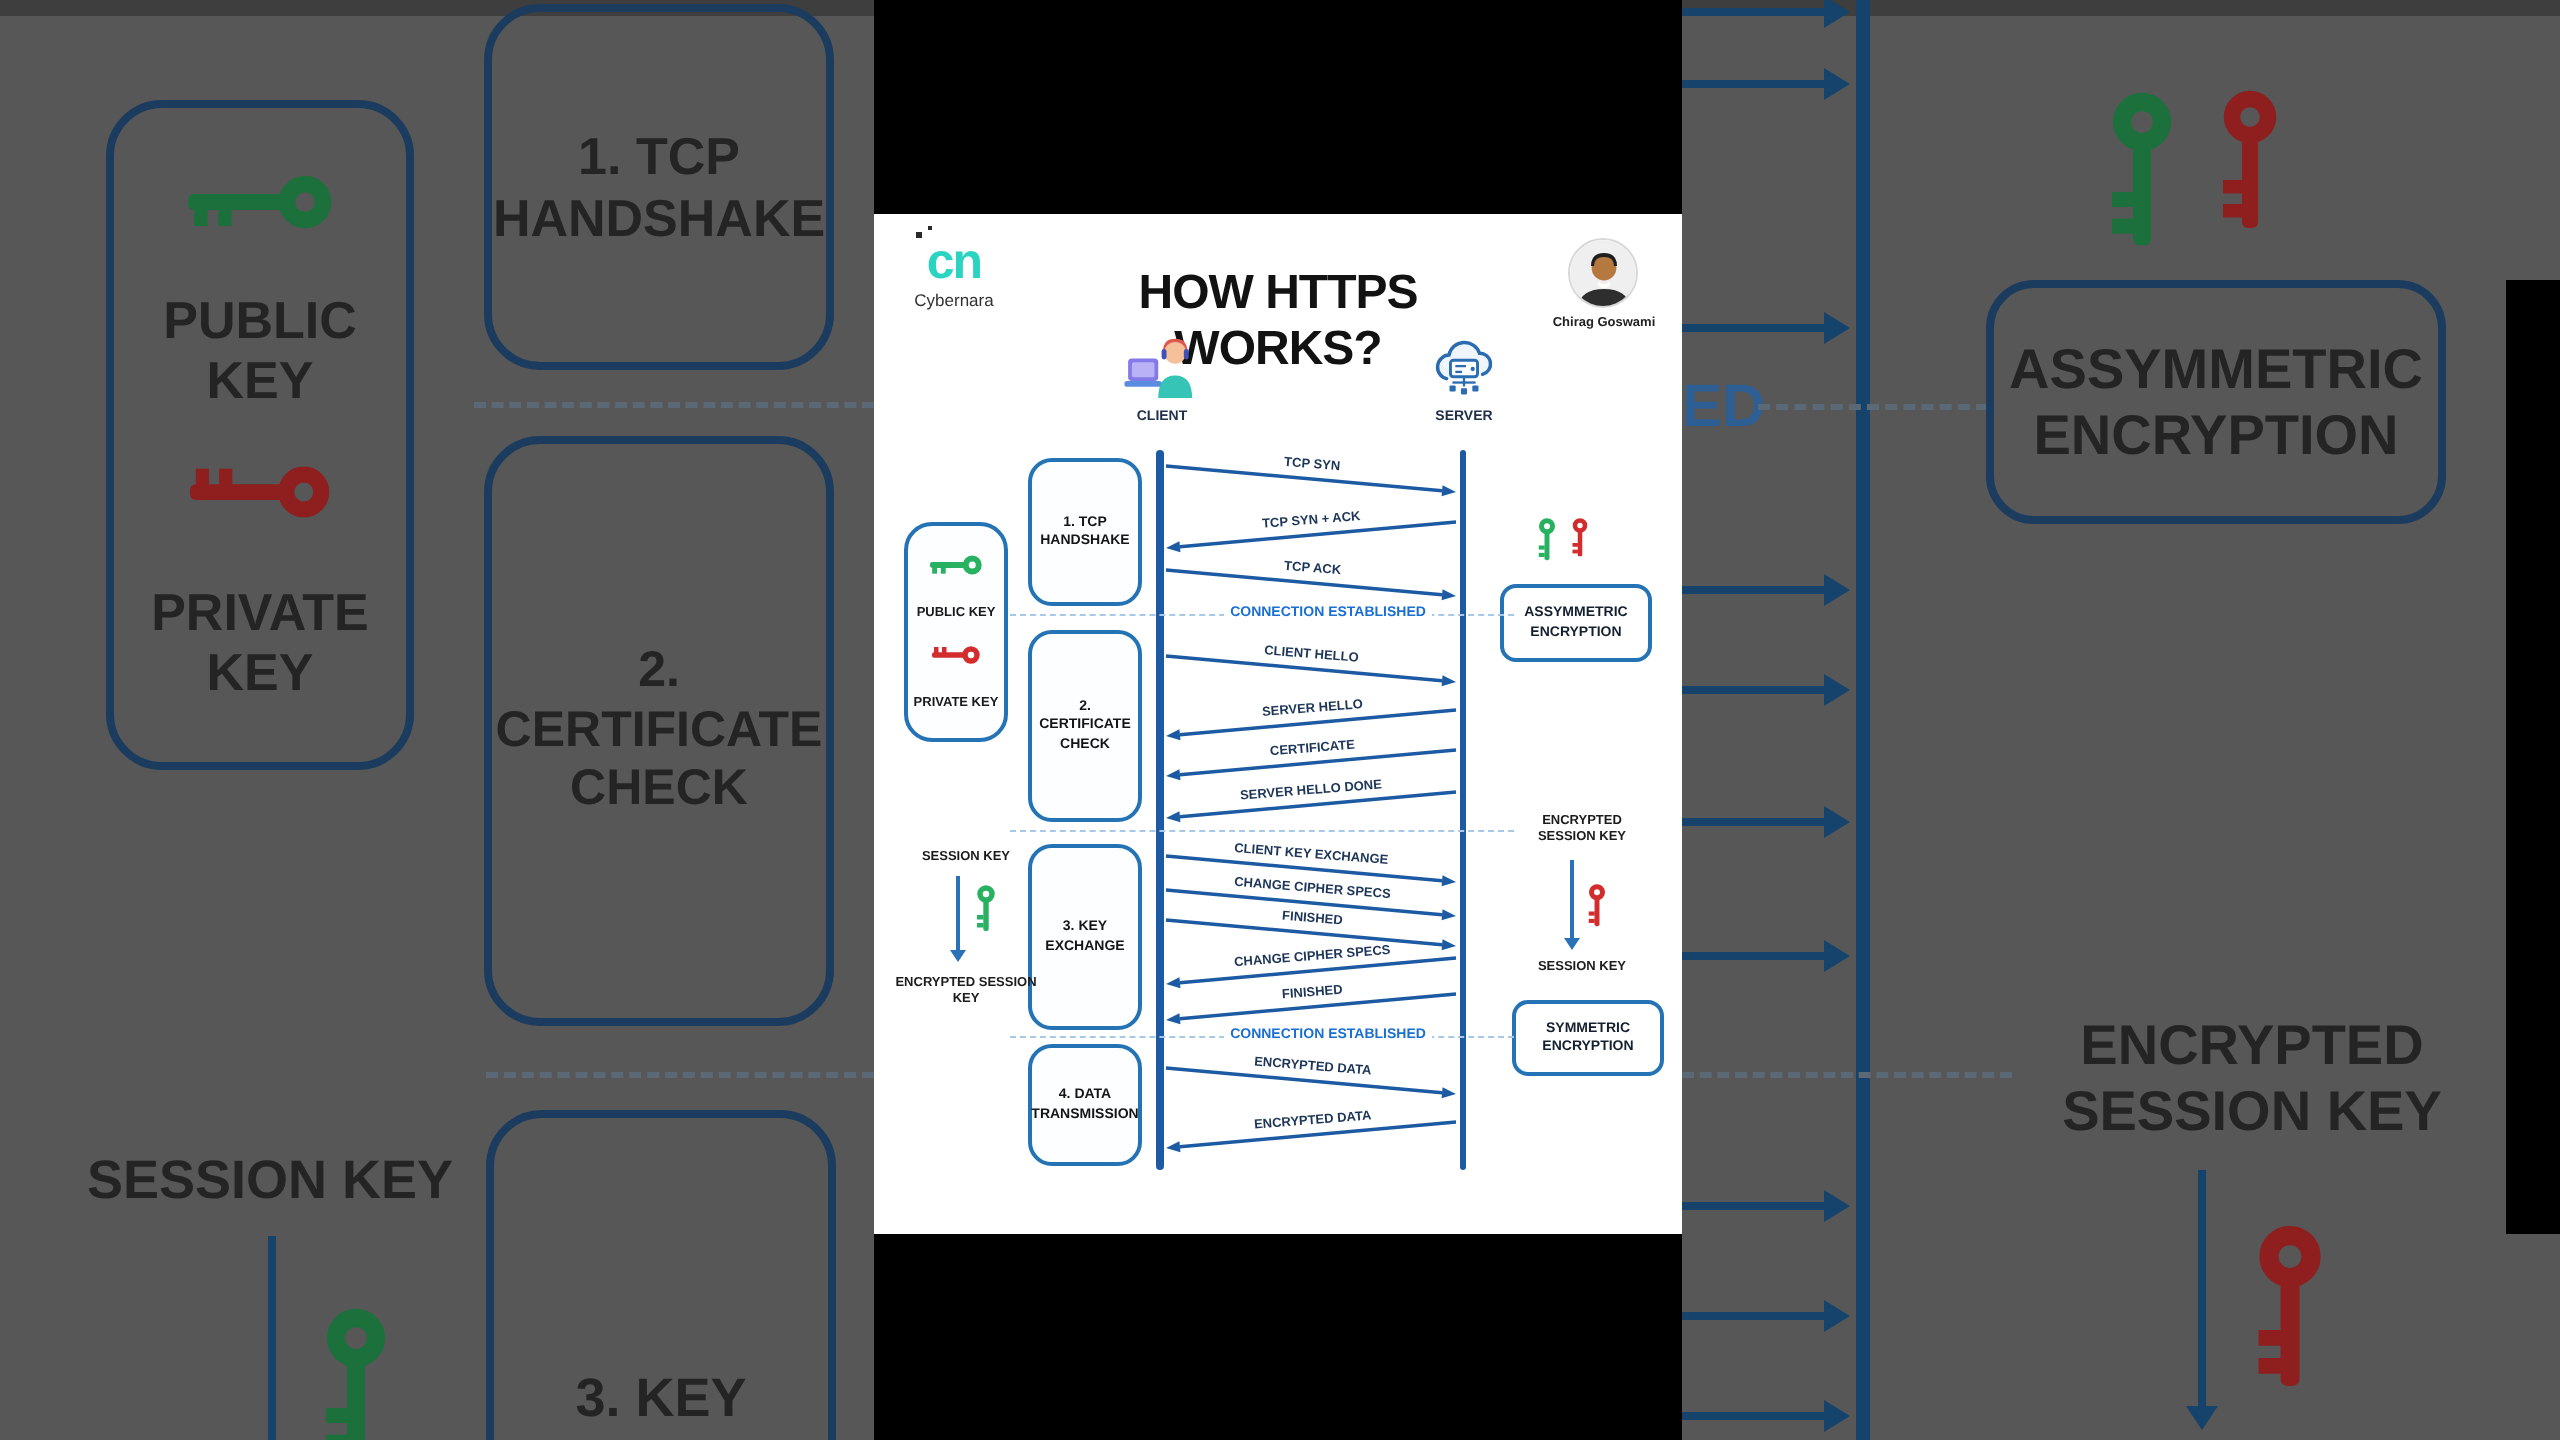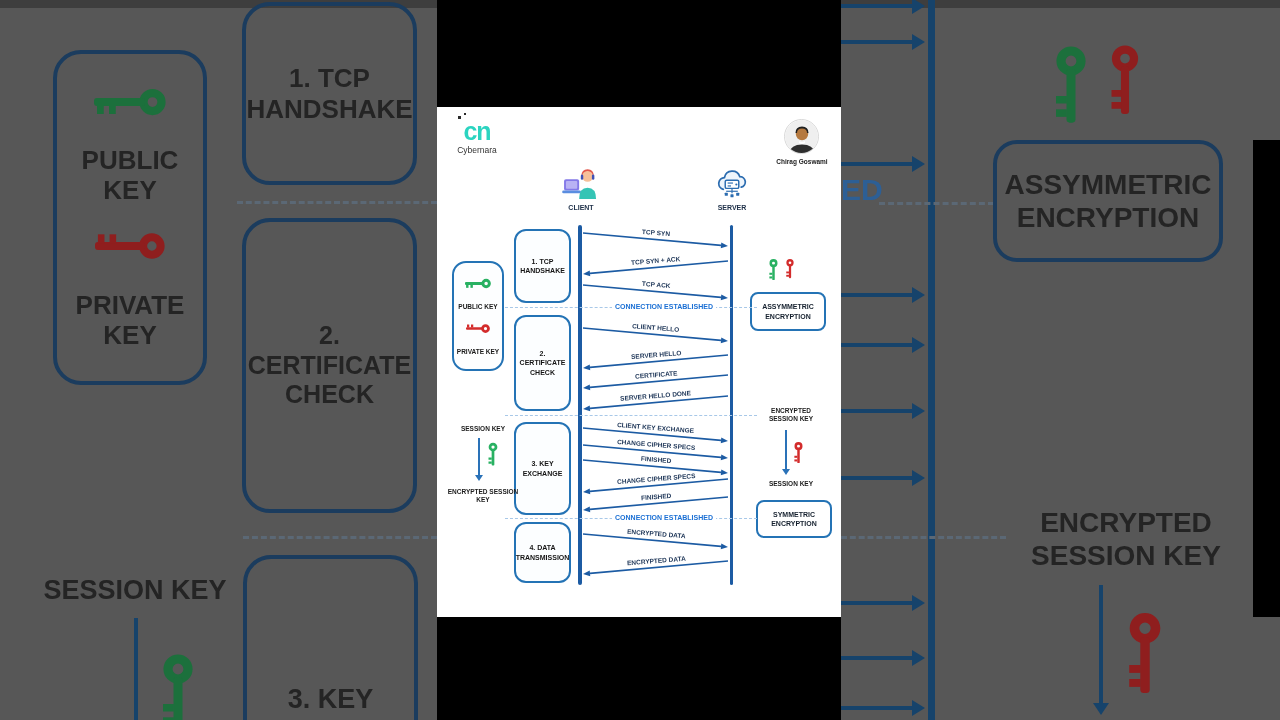--- a/index.html
+++ b/index.html
@@ -25,21 +25,21 @@
   .bgl-dash1{left:237px;top:201px;width:200px;}
   .bgl-dash2{left:243px;top:536px;width:194px;}
   .bgl-session{left:30px;top:575px;width:210px;font-size:27px;}
   .bgl-arrow{left:134px;top:618px;width:4px;height:102px;}
   .bgl-key{position:absolute;left:158px;top:650px;}
   .bgr-line{left:87px;top:0;width:7px;height:720px;}
   .bgr-arrow{position:absolute;left:0;height:4px;background:var(--bg-arrow);width:72px;}
   .bgr-arrow .head{position:absolute;right:-12px;top:-6px;width:0;height:0;border-left:13px solid var(--bg-arrow);border-top:8px solid transparent;border-bottom:8px solid transparent;}
   .bgr-dash1{left:38px;top:202px;width:115px;}
   .bgr-dash2{left:0;top:536px;width:165px;}
-  .bgr-ed{left:0;top:172px;width:40px;font-size:30px;color:var(--bg-blue-text);}
+  .bgr-ed{left:0;top:186px;width:40px;font-size:30px;color:var(--bg-blue-text);}
   .bgr-keys{position:absolute;left:210px;top:42px;display:flex;gap:16px;align-items:flex-start;}
   .bgr-asym{left:152px;top:140px;width:230px;height:122px;border-radius:24px;display:flex;align-items:center;justify-content:center;font-size:28px;}
   .bgr-enc{left:183px;top:506px;width:204px;font-size:28px;}
   .bgr-downarrow{left:258px;top:585px;width:4px;height:120px;}
   .bgr-downarrow .head{position:absolute;left:-6px;bottom:-10px;width:0;height:0;border-top:12px solid var(--bg-arrow);border-left:8px solid transparent;border-right:8px solid transparent;}
   .bgr-key2{position:absolute;left:283px;top:612px;}
   .blackstrip-right{position:absolute;left:1253px;top:140px;width:27px;height:477px;background:#000;}
 
   
   .card{position:absolute;left:437px;top:107px;width:404px;height:510px;background:var(--card-bg,#fff);overflow:hidden;}
@@ -204,20 +204,21 @@
 
   <div class="blackstrip-right"></div>
 
   <div class="card">
 
     <div class="logo">
       <span class="cn">cn<span class="dot1"></span><span class="dot2"></span></span>
       <div class="brand">Cybernara</div>
     </div>
 
+    <div class="title">HOW HTTPS WORKS?</div>
 
     <div class="avatar">
       <svg viewBox="0 0 34 34" width="34" height="34">
         <circle cx="17" cy="17" r="17" fill="#efefef"></circle>
         <circle cx="17" cy="14" r="6.2" fill="#b5793f"></circle>
         <path d="M10.5 13 q0-6.5 6.5-6.5 t6.5 6.5 l-1.5 0 q0-4.5-5-4.5 t-5 4.5 z" fill="#1f1f1f"></path>
         <path d="M4 34 q1-9.5 13-9.5 t13 9.5 z" fill="#2e2e2e"></path>
         <path d="M14 21 q3 2 6 0 l0 2 q-3 2 -6 0 z" fill="#fff"></path>
       </svg>
     </div>

